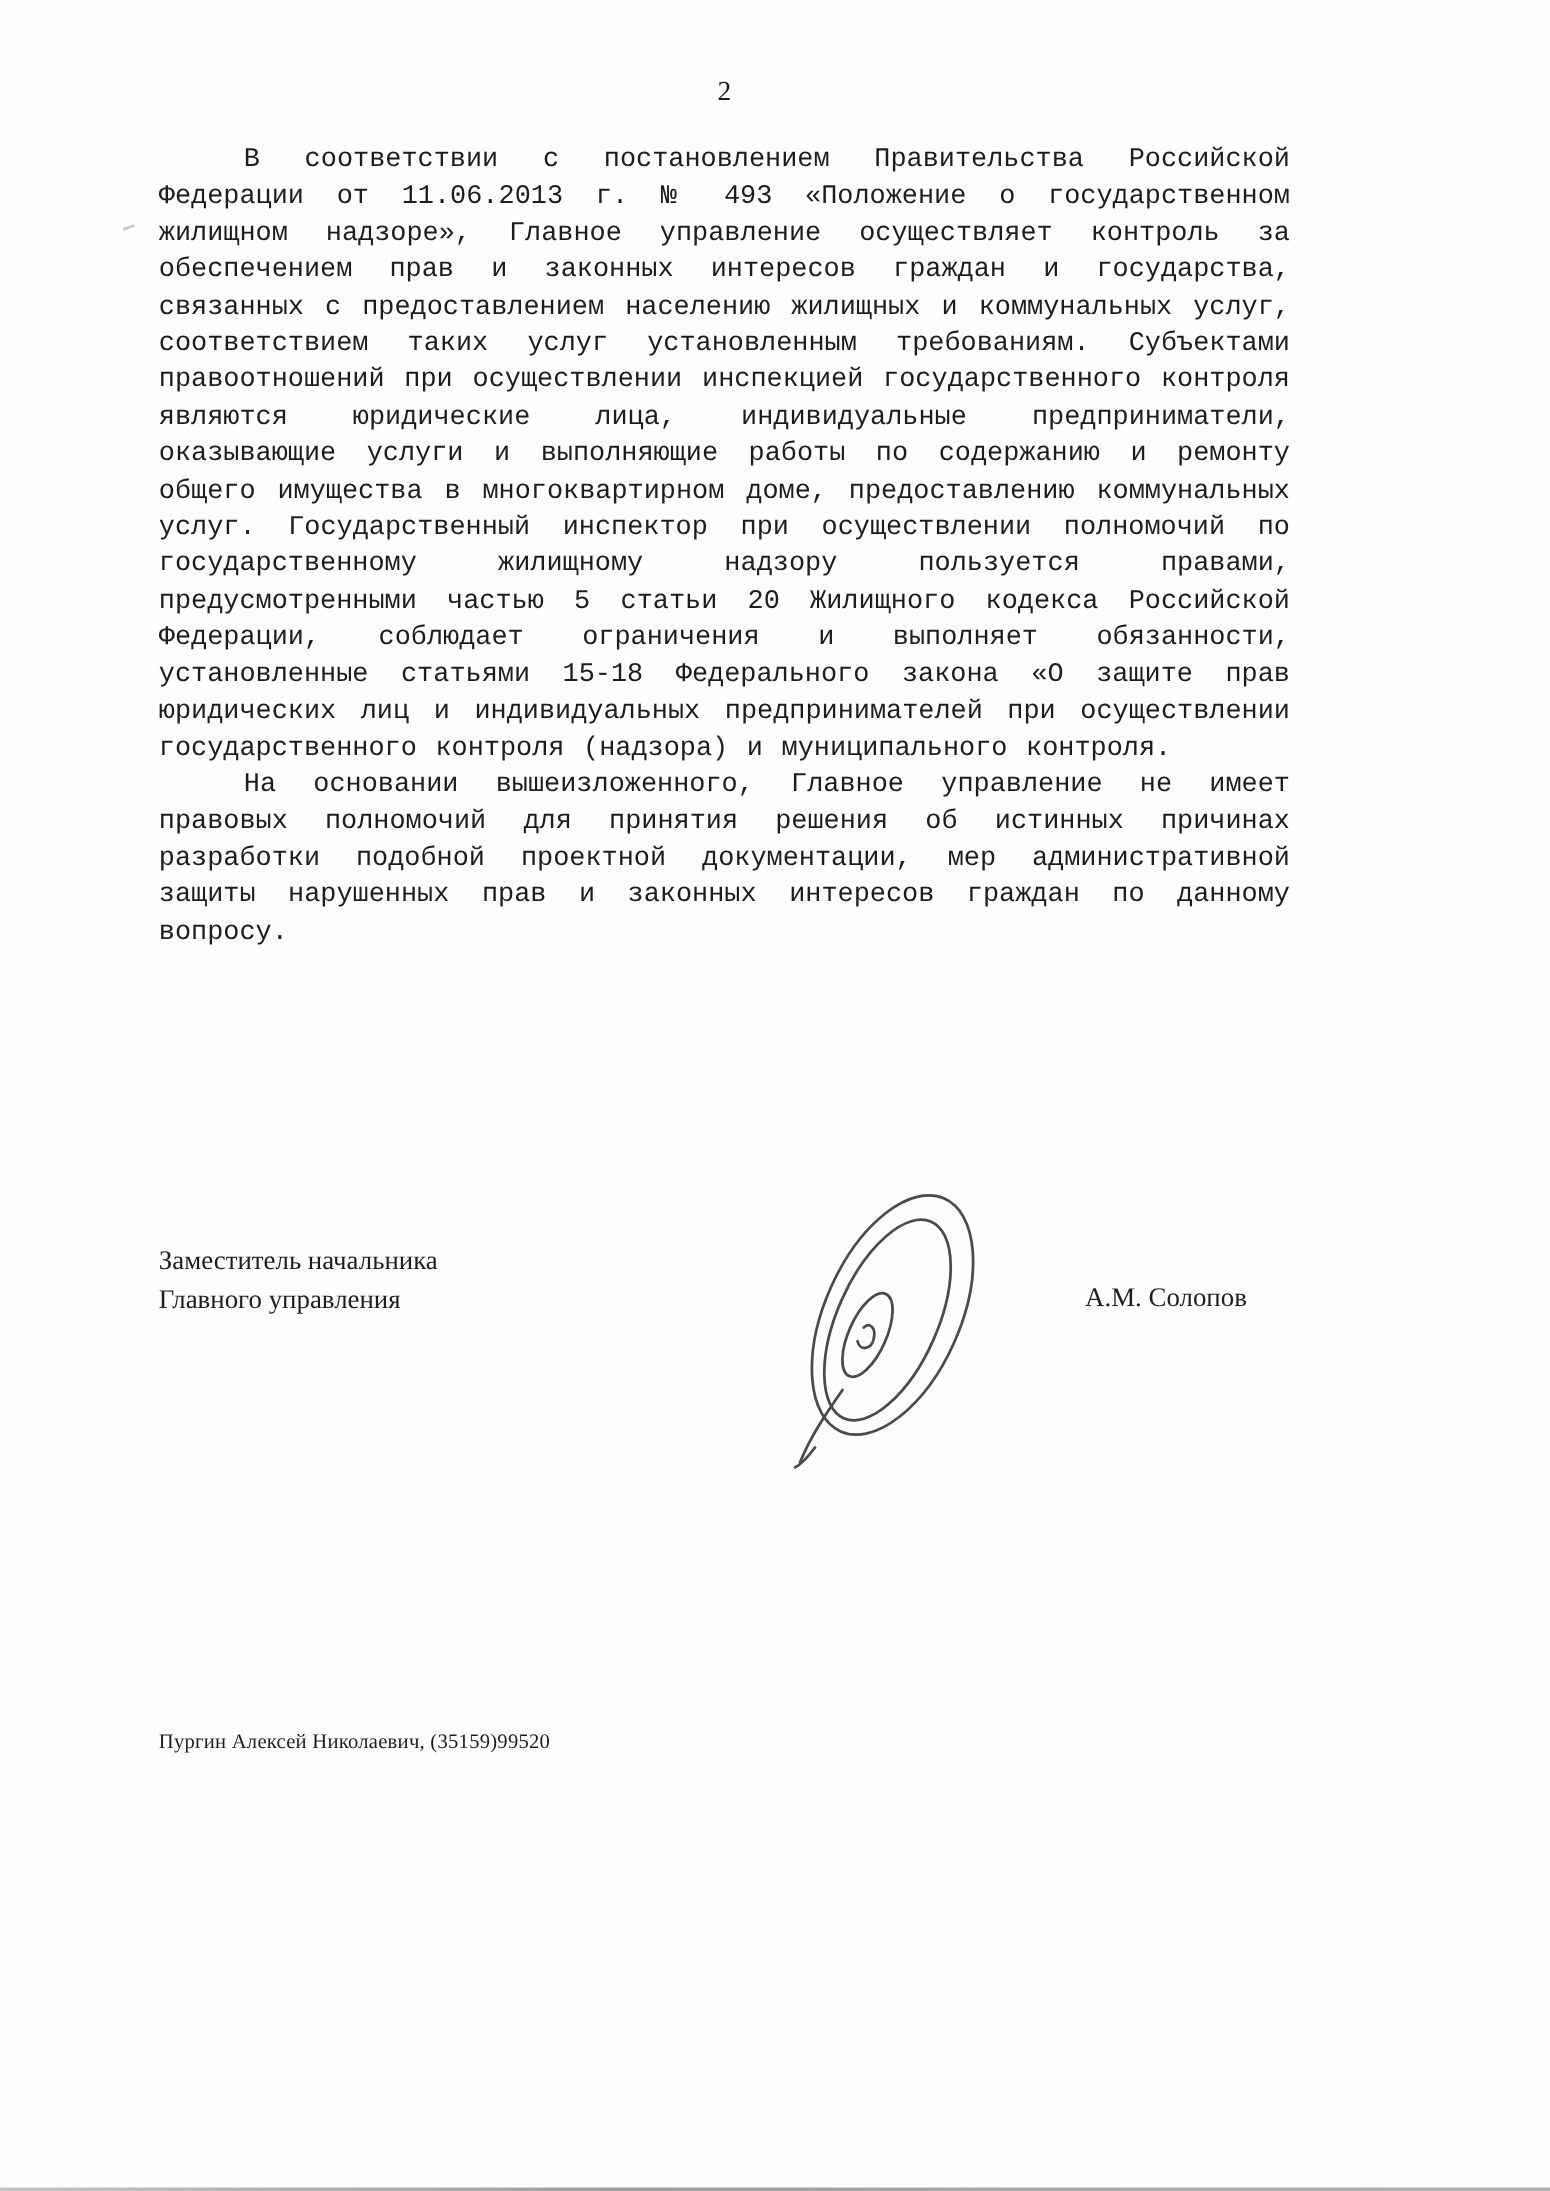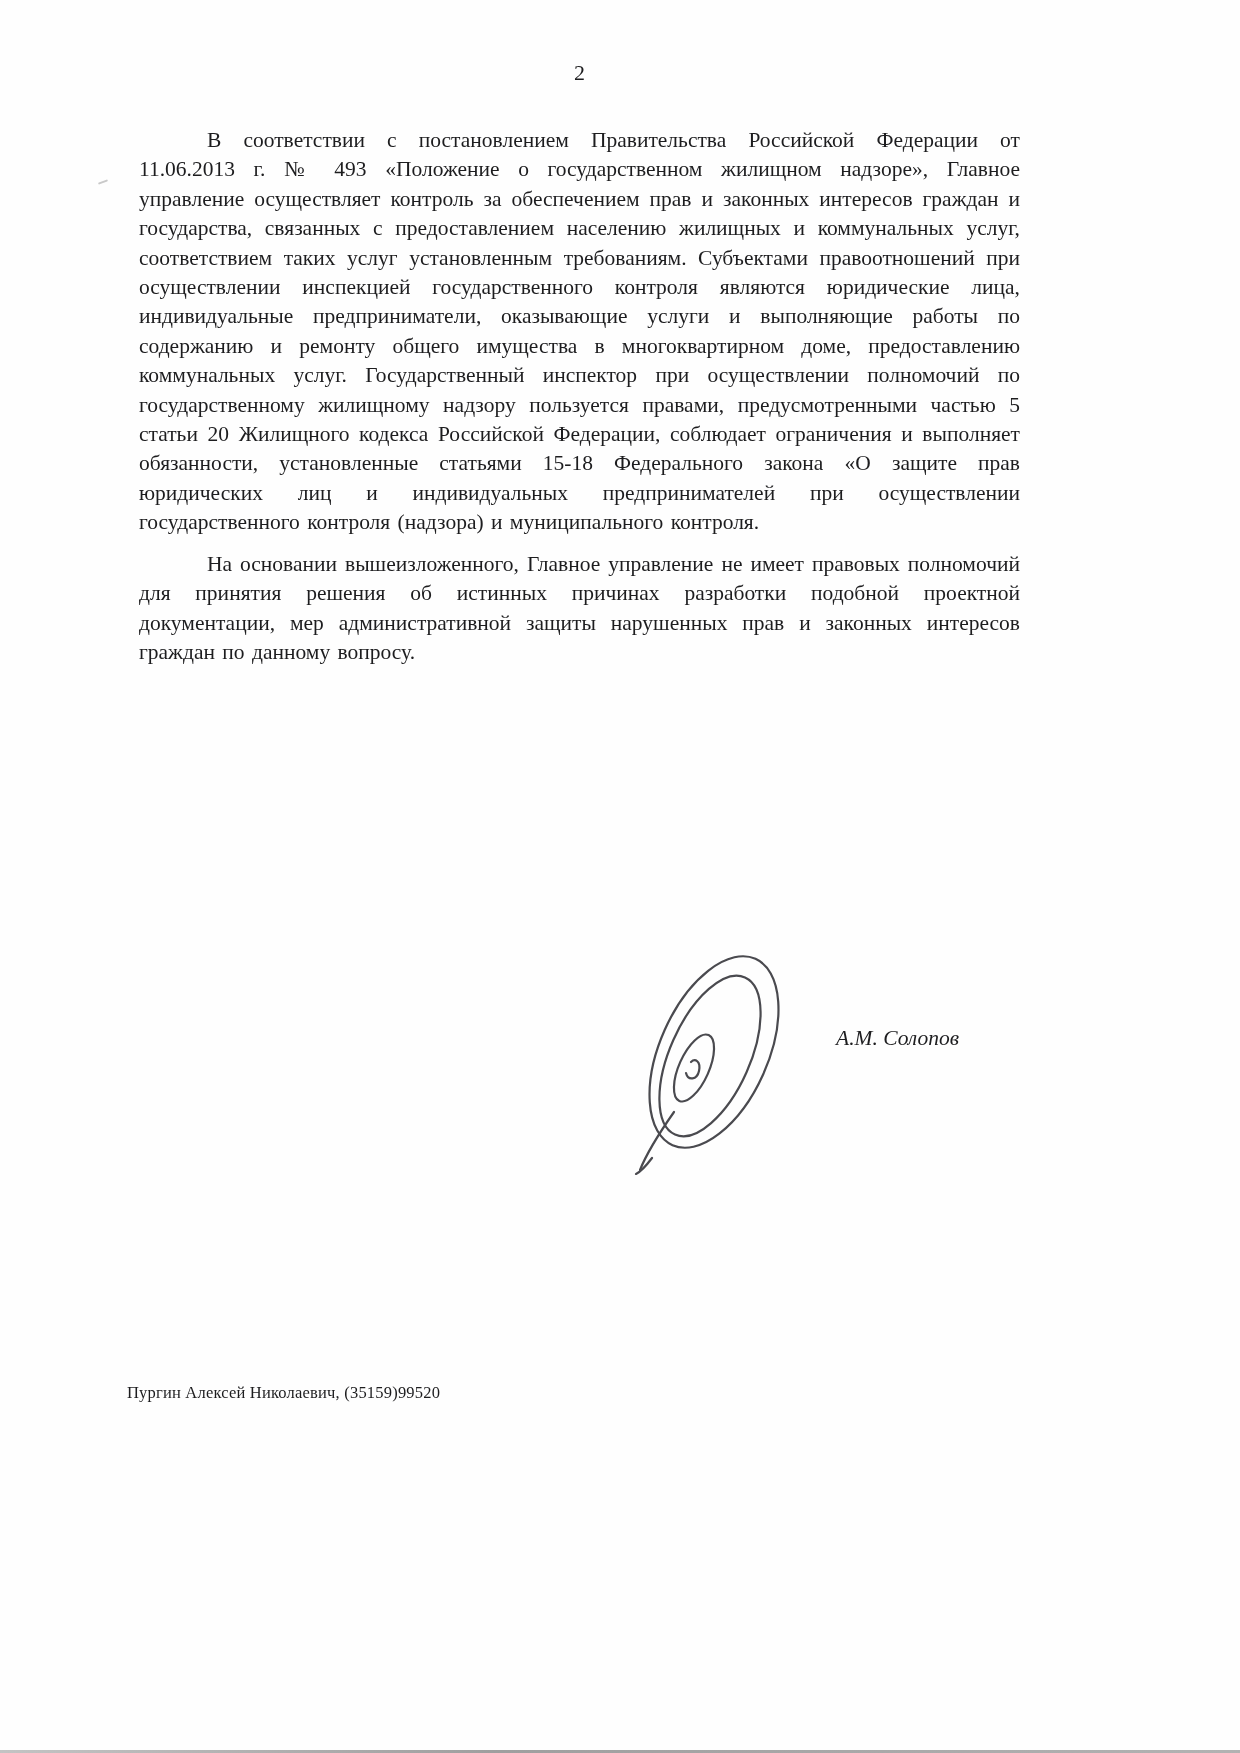--- a/index.html
+++ b/index.html
@@ -27,37 +27,37 @@
   .body-text {
     position: absolute;
     left: 127px;
     top: 114px;
     width: 905px;
     font-size: 21.5px;
     line-height: 29.4px;
     text-align: justify;
   }
   .body-text p {
-    margin: 12px;
+    margin: 0;
     text-indent: 68px;
     word-spacing: 2px;
+    font-family: Liberation Mono, monospace;
   }
   .sig-title {
     position: absolute;
     left: 127px;
     top: 993px;
     font-size: 21.5px;
     line-height: 31px;
   }
   .sig-name {
     position: absolute;
-    left: 836px;
+    left: 868px;
     top: 1026px;
     font-size: 21.5px;
-    font-style: italic;
   }
   .signature-scribble {
     position: absolute;
     left: 622px;
     top: 940px;
     width: 180px;
     height: 235px;
     pointer-events: none;
   }
   .footer-contact {
@@ -94,20 +94,24 @@
 
   <div class="page-number">2</div>
 
   <div class="scan-speck"></div>
 
   <div class="body-text">
     <p>В соответствии с постановлением Правительства Российской Федерации от 11.06.2013 г. № 493 «Положение о государственном жилищном надзоре», Главное управление осуществляет контроль за обеспечением прав и законных интересов граждан и государства, связанных с предоставлением населению жилищных и коммунальных услуг, соответствием таких услуг установленным требованиям. Субъектами правоотношений при осуществлении инспекцией государственного контроля являются юридические лица, индивидуальные предприниматели, оказывающие услуги и выполняющие работы по содержанию и ремонту общего имущества в многоквартирном доме, предоставлению коммунальных услуг. Государственный инспектор при осуществлении полномочий по государственному жилищному надзору пользуется правами, предусмотренными частью 5 статьи 20 Жилищного кодекса Российской Федерации, соблюдает ограничения и выполняет обязанности, установленные статьями 15-18 Федерального закона «О защите прав юридических лиц и индивидуальных предпринимателей при осуществлении государственного контроля (надзора) и муниципального контроля.</p>
     <p>На основании вышеизложенного, Главное управление не имеет правовых полномочий для принятия решения об истинных причинах разработки подобной проектной документации, мер административной защиты нарушенных прав и законных интересов граждан по данному вопросу.</p>
   </div>
 
+  <div class="sig-title">
+    <div>Заместитель начальника</div>
+    <div>Главного управления</div>
+  </div>
 
   <svg class="signature-scribble" viewBox="0 0 180 235" fill="none" xmlns="http://www.w3.org/2000/svg">
     <g stroke="#4a4a4f" stroke-width="2.2" fill="none" stroke-linecap="round">
       <ellipse cx="92" cy="112" rx="54" ry="102" transform="rotate(24 92 112)"></ellipse>
       <ellipse cx="88" cy="116" rx="40" ry="86" transform="rotate(24 88 116)"></ellipse>
       <ellipse cx="72" cy="128" rx="15" ry="36" transform="rotate(24 72 128)"></ellipse>
       <path d="M 69 122 C 73 118, 79 121, 77 131 C 75 140, 66 141, 64 133"></path>
       <path d="M 18 230 C 26 210, 38 192, 52 172"></path>
       <path d="M 30 218 C 24 226, 18 232, 14 234"></path>
     </g>

